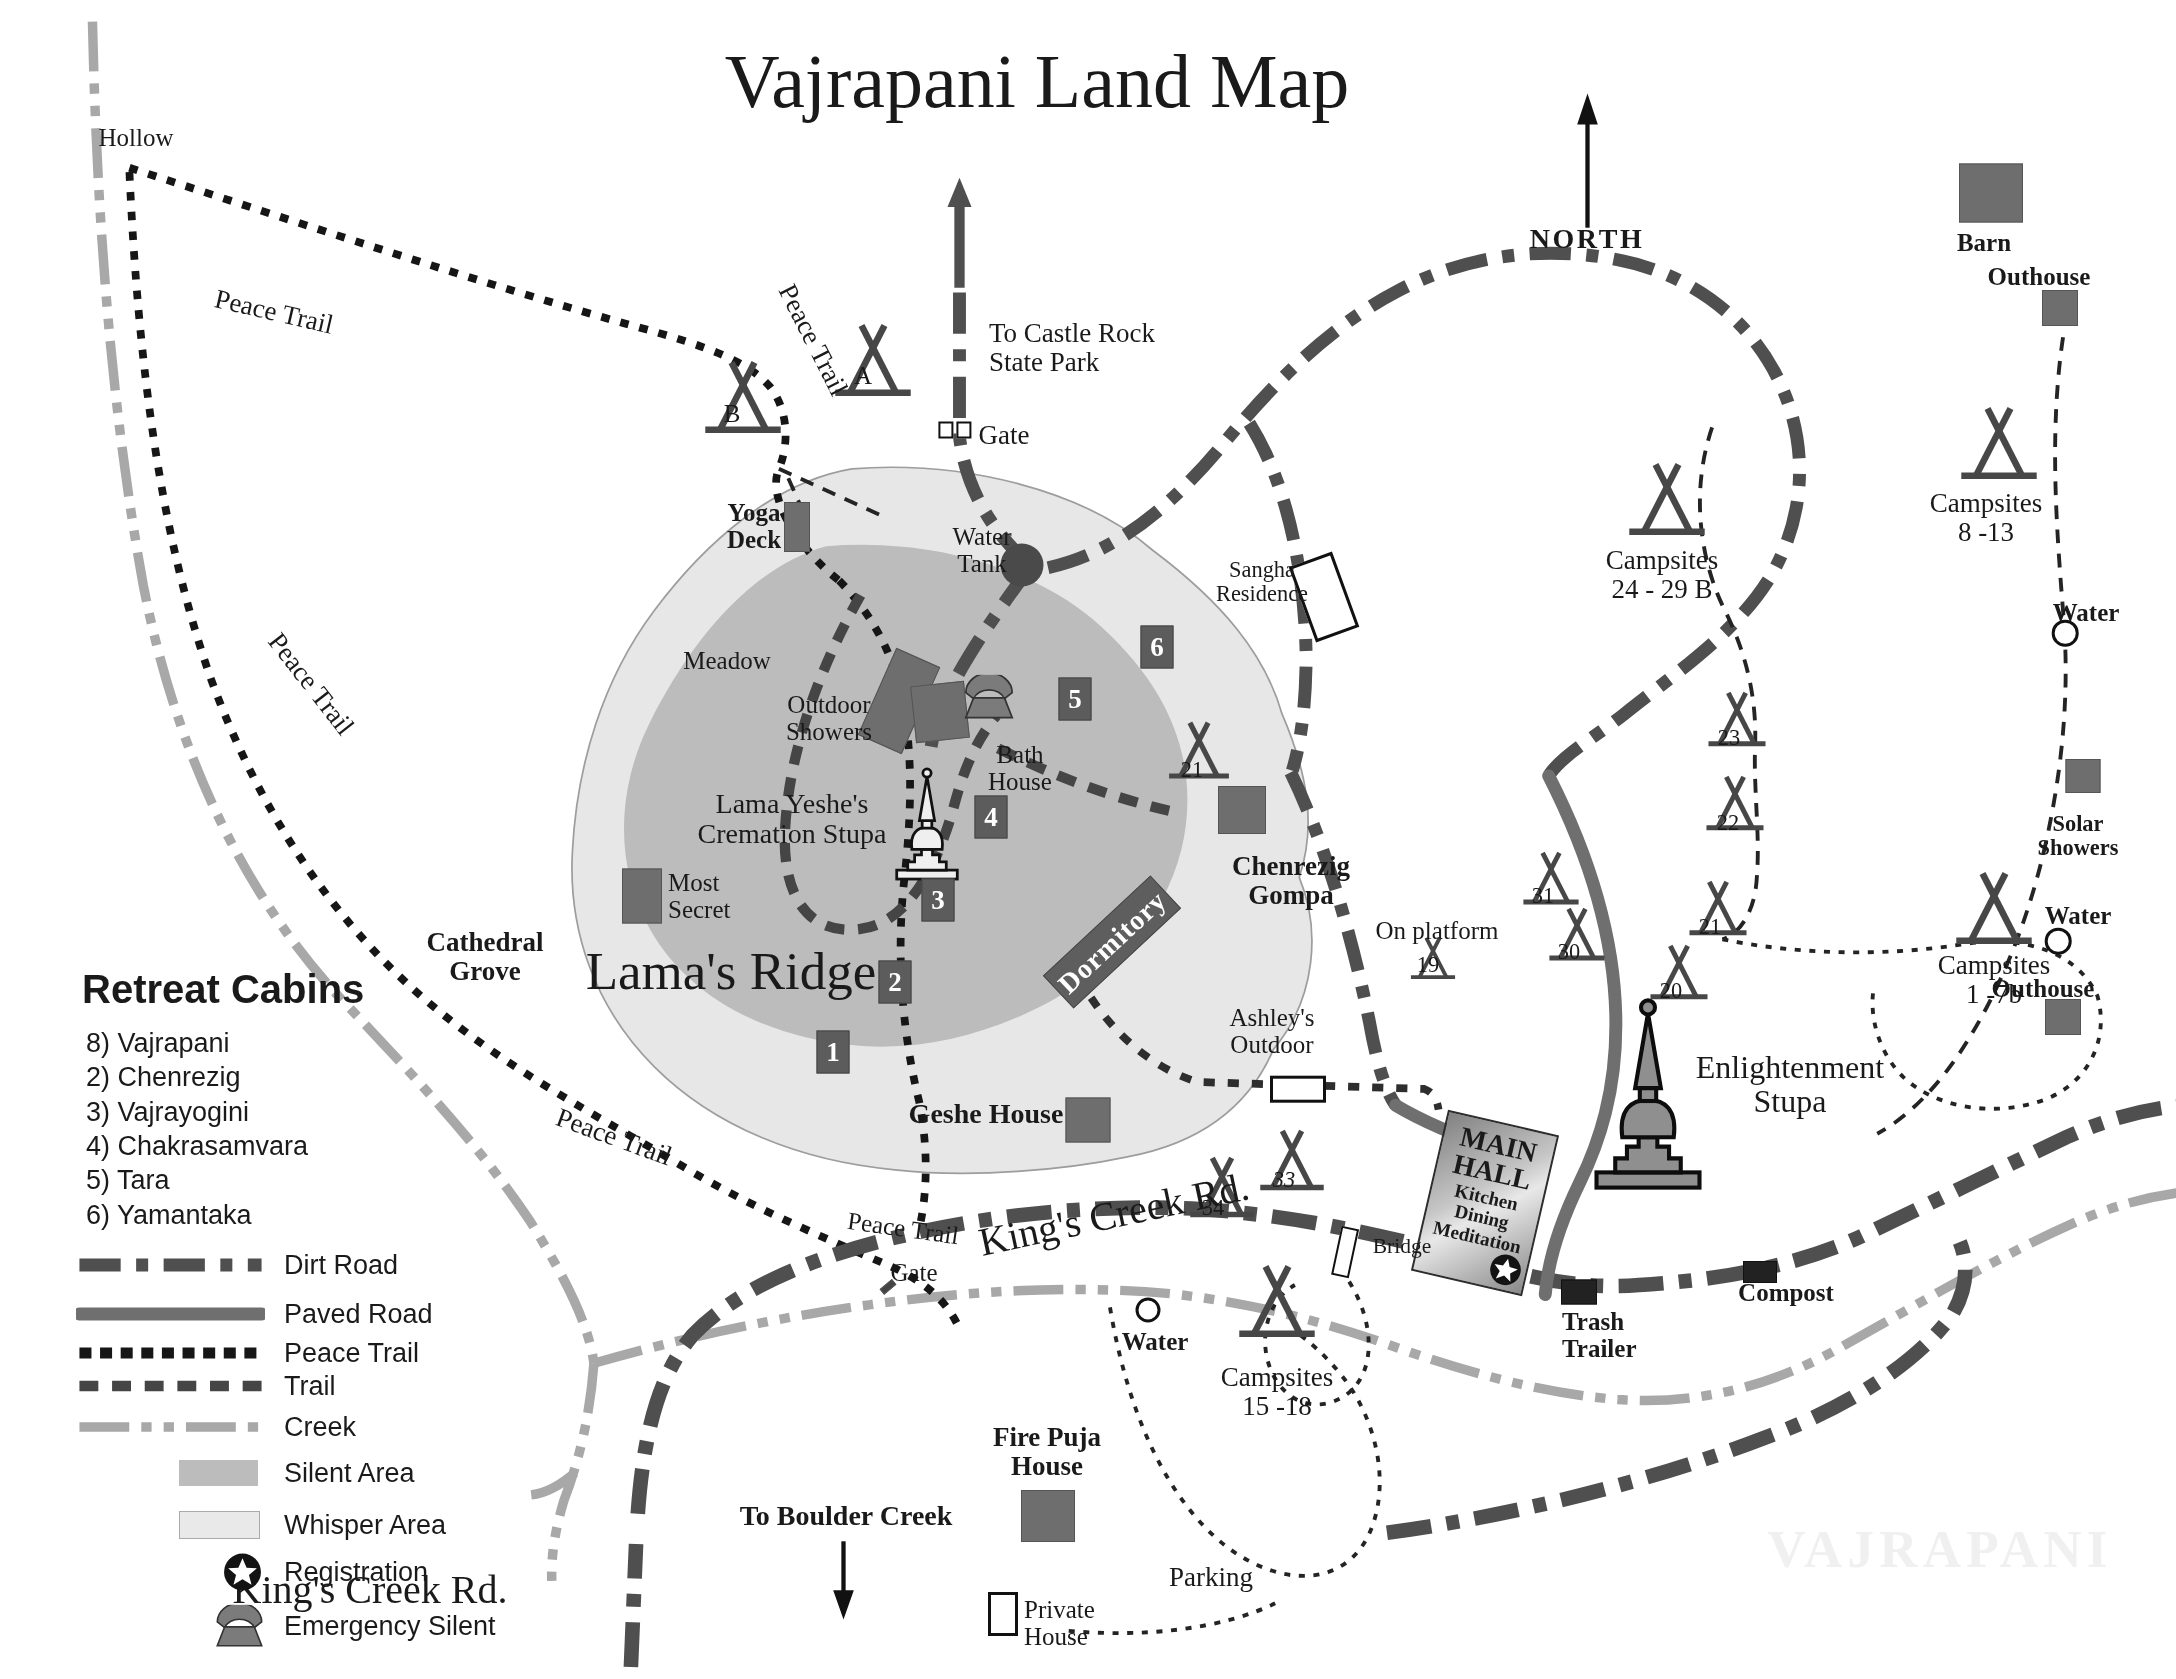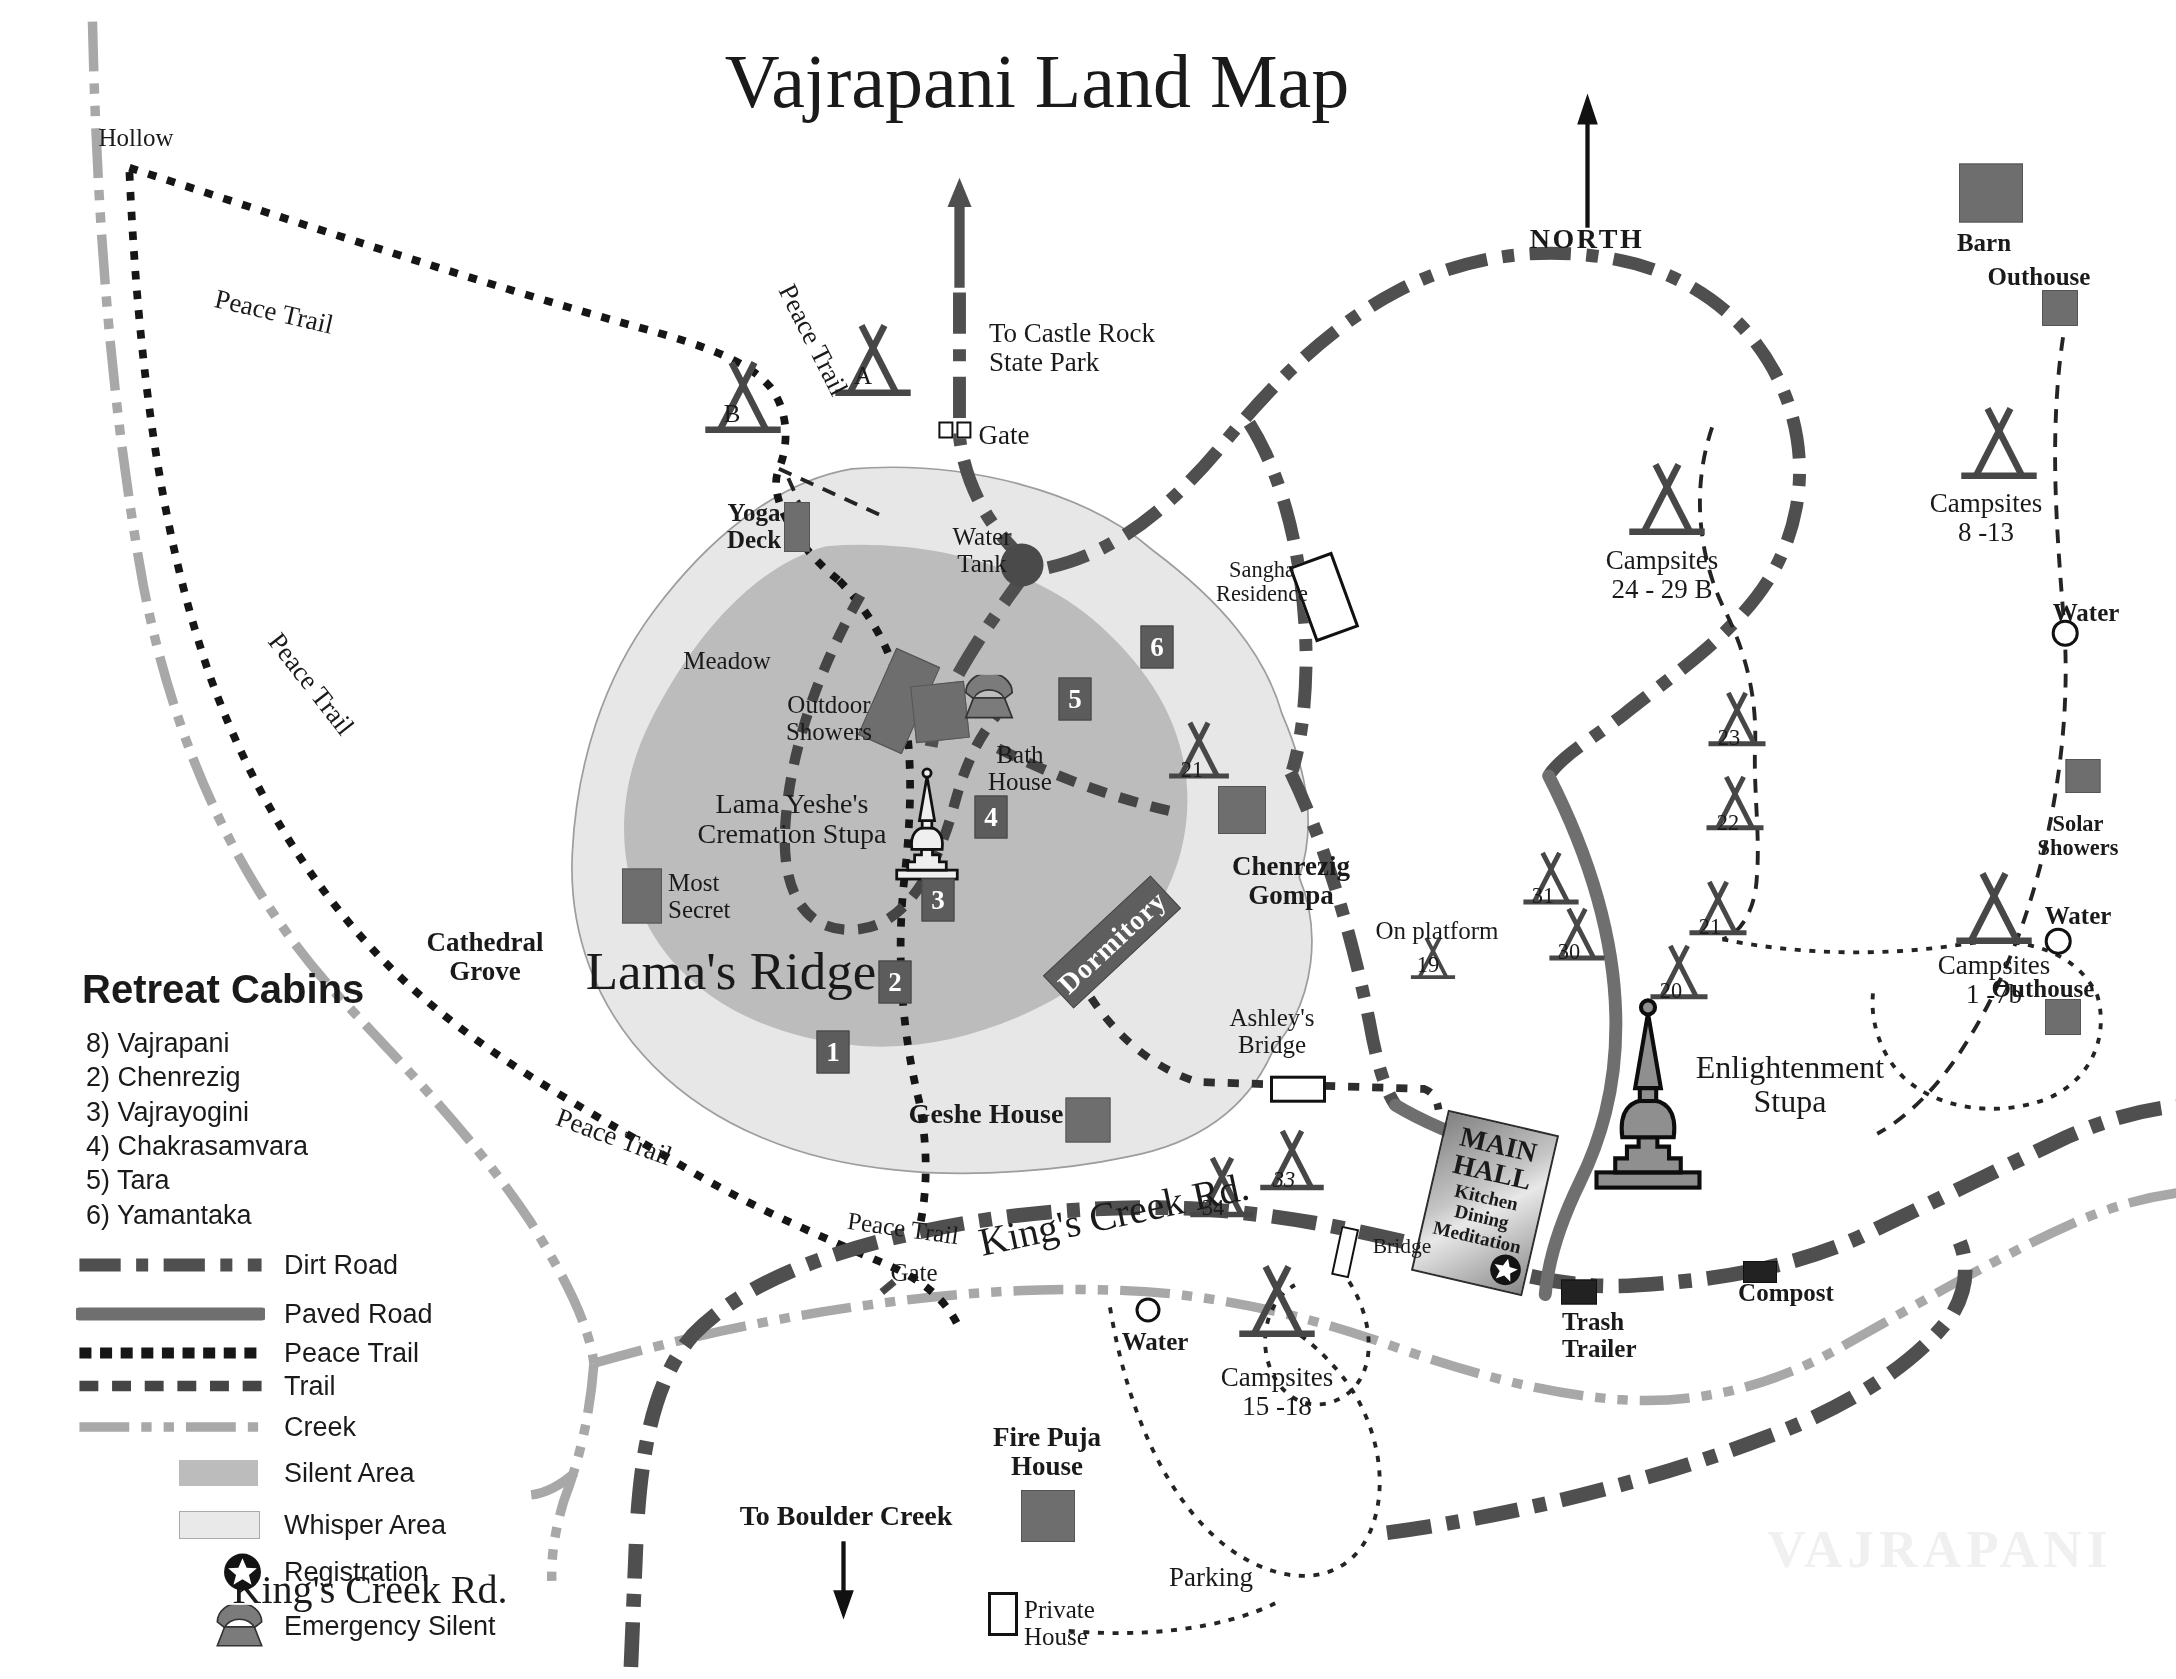--- a/index.html
+++ b/index.html
@@ -286,21 +286,21 @@
   <div class="lbl s62" style="left:731px;top:971px;">Lama's Ridge</div>
   <div class="lbl s31 b" style="left:485px;top:957px;">Cathedral
 Grove</div>
   <div class="lbl s33 b" style="left:986px;top:1114px;">Geshe House</div>
   <div class="lbl s31 b" style="left:1247px;top:881px;margin-left:44px;">Chenrezig
 Gompa</div>
   <div class="lbl s26" style="left:1262px;top:582px;">Sangha
 Residence</div>
   <div class="lbl s29" style="left:1437px;top:931px;">On platform</div>
   <div class="lbl s29" style="left:1272px;top:1032px;">Ashley's
-Bridge</div>
+Outdoor</div>
   <div class="lbl s37" style="left:1790px;top:1084px;">Enlightenment
 Stupa</div>
   <div class="lbl s46" style="left:1114px;top:1215px;--rot:-12deg;">King's Creek Rd.</div>
   <div class="lbl s46" style="left:370px;top:1590px;">King's Creek Rd.</div>
   <div class="lbl s33 b" style="left:846px;top:1516px;">To Boulder Creek</div>
   <div class="lbl s31 b" style="left:1047px;top:1452px;">Fire Puja
 House</div>
   <div class="lbl left s29" style="left:1024px;top:1624px;">Private
 House</div>
   <div class="lbl s31" style="left:1211px;top:1577px;">Parking</div>

